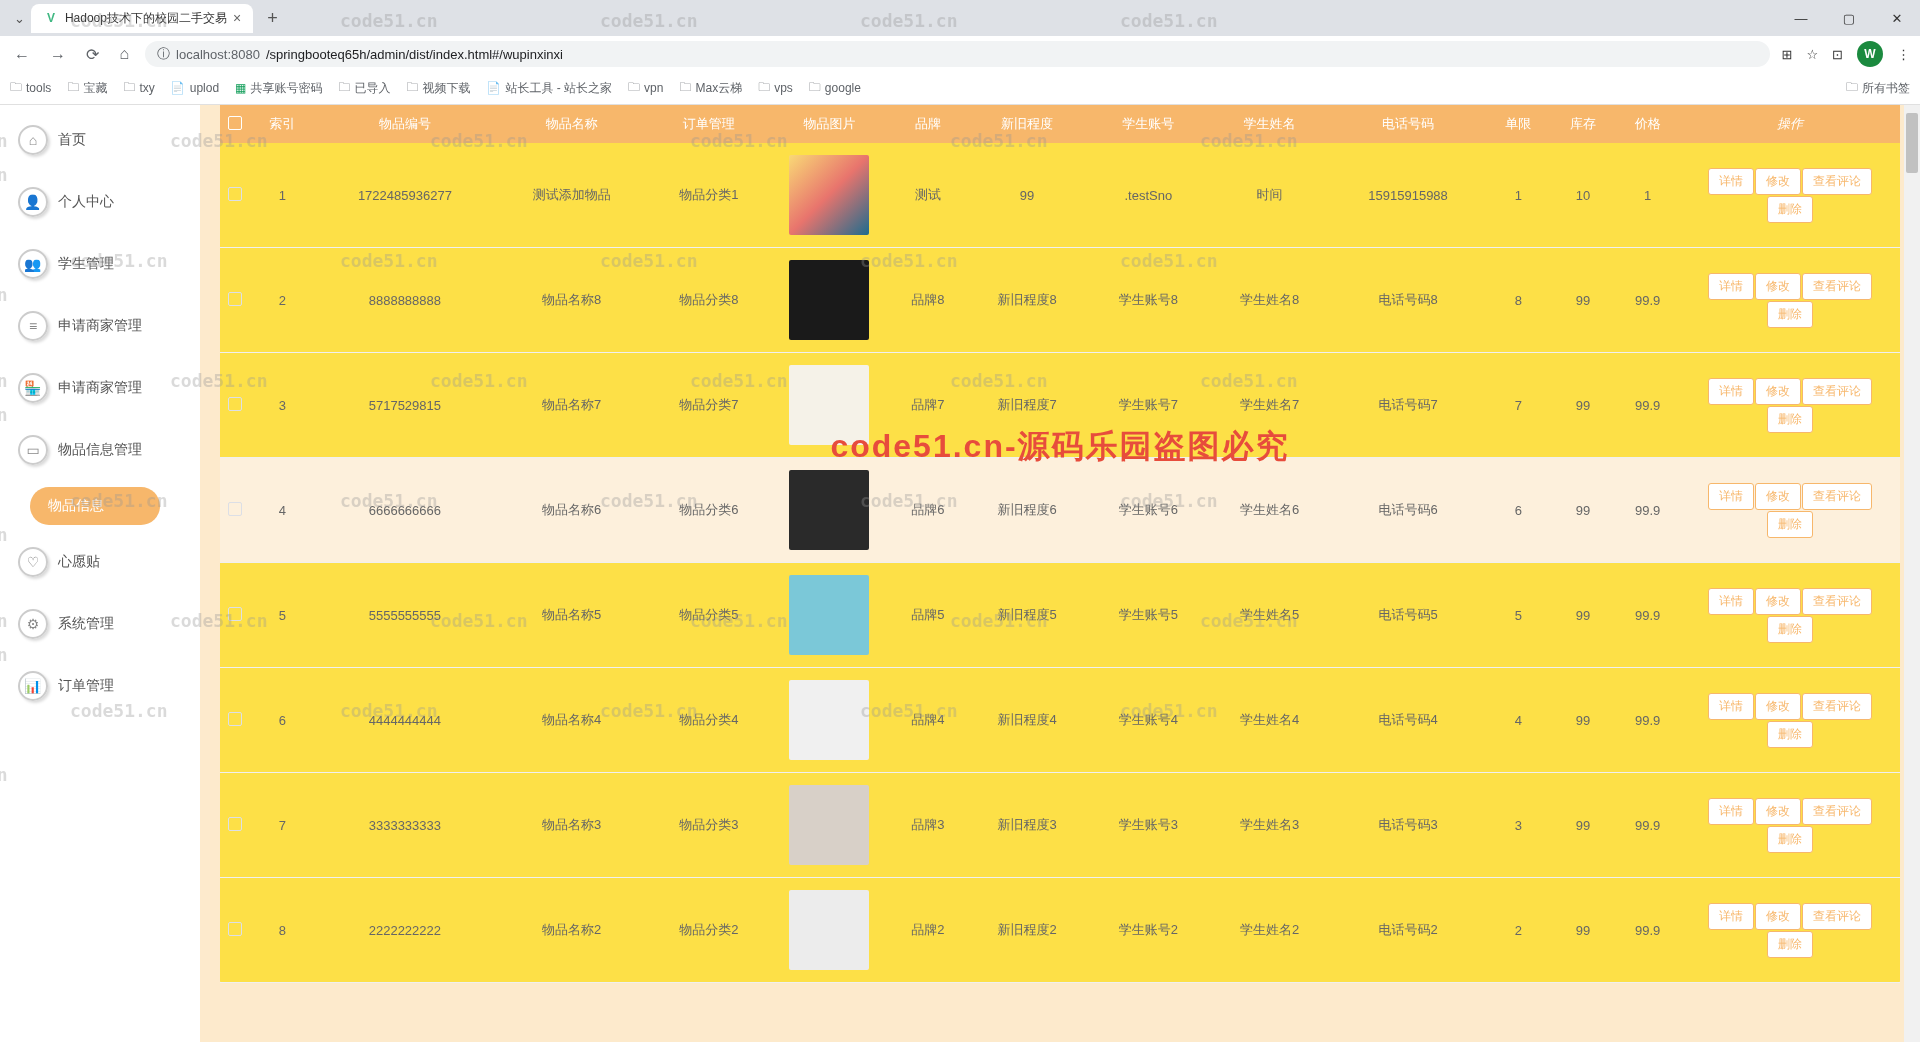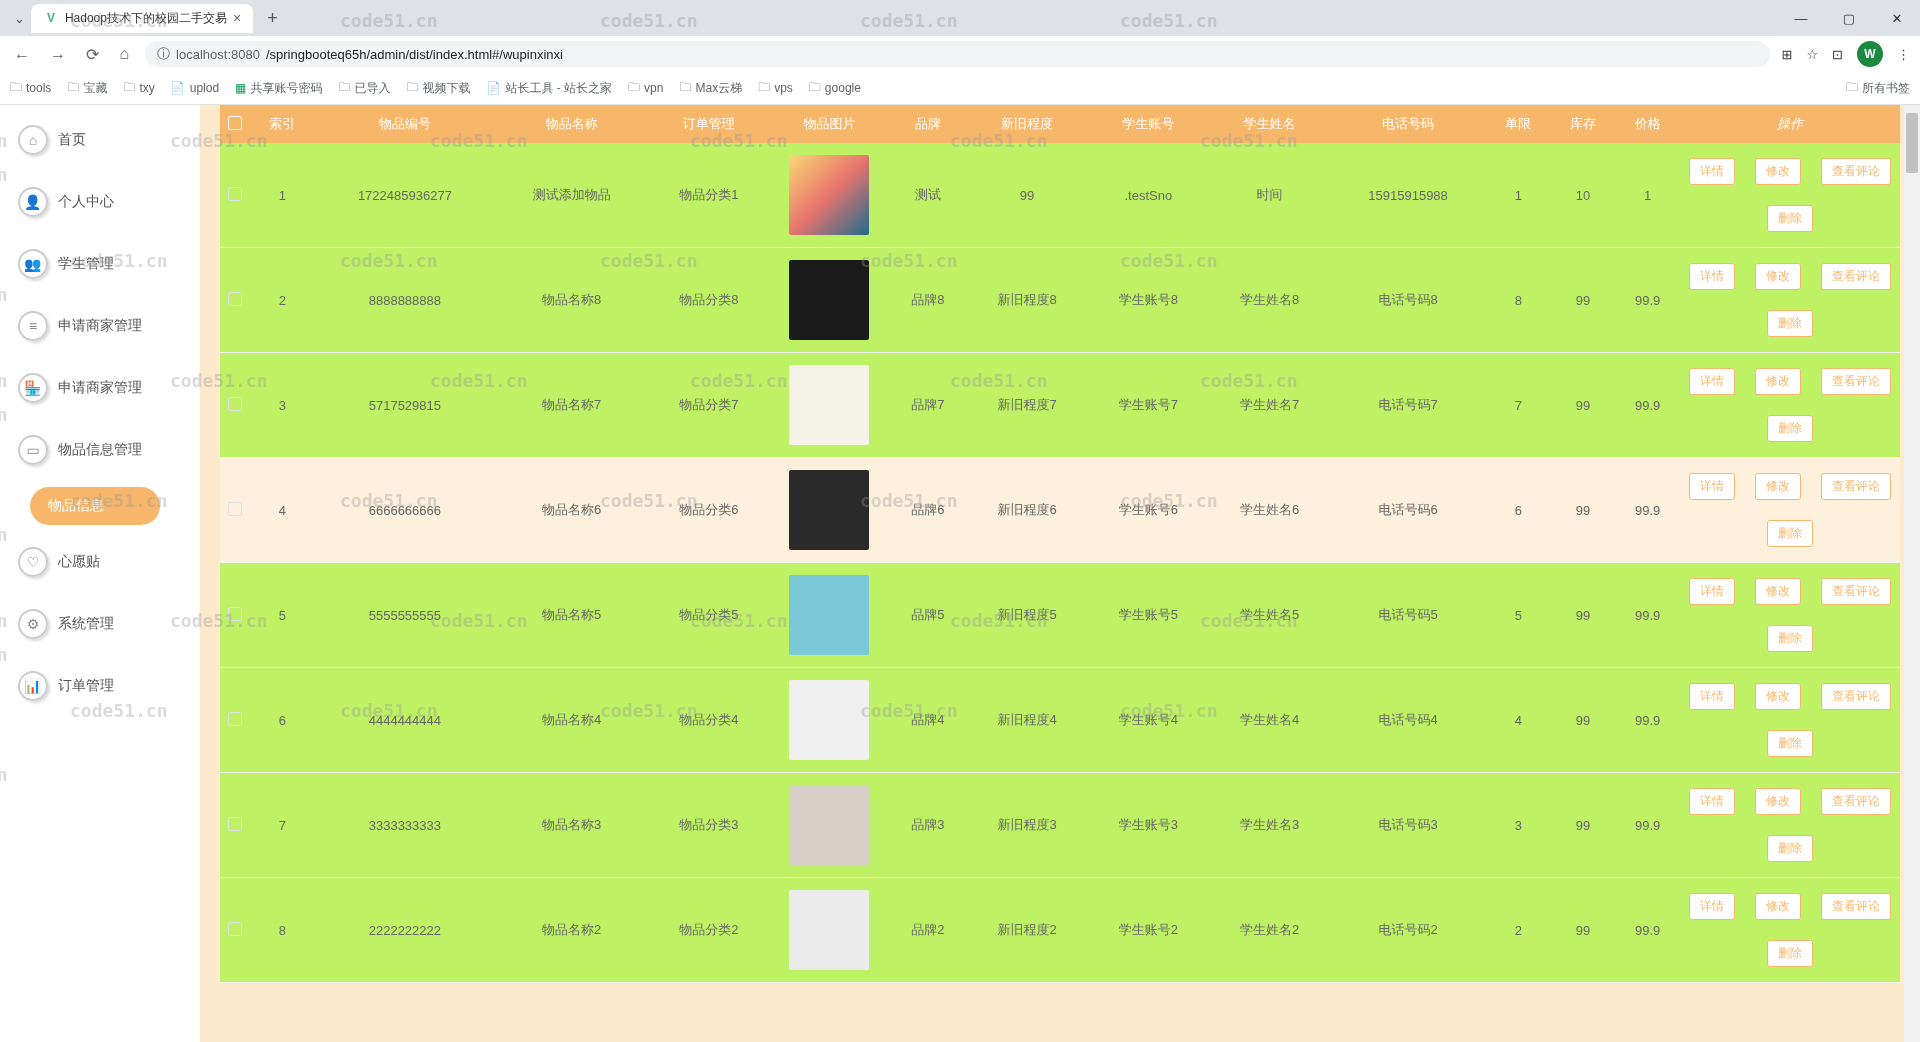--- a/index.html
+++ b/index.html
@@ -28,37 +28,37 @@
 .bm-all { margin-left: auto; }
 
 
 .app { display: flex; height: calc(100vh - 104px); }
 .sidebar { width: 200px; padding: 10px 20px 10px 10px; overflow-y: auto; }
 .side-item { display: flex; align-items: center; gap: 10px; padding: 10px 8px; margin-bottom: 12px; cursor: pointer; color: #555; font-size: 14px; }
 .side-icon { width: 30px; height: 30px; border-radius: 50%; border: 2px solid #ccc; display: flex; align-items: center; justify-content: center; color: #888; box-shadow: 2px 2px 3px rgba(0,0,0,0.15); flex-shrink: 0; }
 .side-sub { background: #f7b76b; color: #fff; border-radius: 20px; padding: 10px 18px; margin: 4px 0 12px 20px; font-size: 14px; width: 130px; }
 
 .main { flex: 1; background: #fdeacc; padding: 0 20px 20px 20px; overflow-y: auto; position: relative; }
-.table-wrap { background: #bef264; border-radius: 2px; }
+.table-wrap { background: #fde047; border-radius: 2px; }
 table { width: 100%; border-collapse: collapse; }
 thead { background: #f7b76b; color: #fff; }
 th { padding: 10px 6px; font-size: 13px; font-weight: normal; text-align: center; }
 td { padding: 12px 6px; font-size: 13px; text-align: center; color: #666; border-bottom: 1px solid #f0f0f0; }
 tbody tr.hovered { background: #fdf0dc; }
 .chk { width: 14px; height: 14px; border: 1px solid #dcdfe6; display: inline-block; border-radius: 2px; }
 .img-ph { width: 80px; height: 80px; margin: 0 auto; background: #e8e8e8; display: flex; align-items: center; justify-content: center; font-size: 10px; color: #aaa; border-radius: 2px; }
 .img-ph.i1 { background: linear-gradient(135deg,#f9d976,#e8746d,#1e6c8e); }
 .img-ph.i2 { background: #1a1a1a; }
 .img-ph.i3 { background: #f5f2e8; }
 .img-ph.i4 { background: #2a2a2a; }
 .img-ph.i5 { background: #7bc8d8; }
 .img-ph.i6 { background: #f0f0f0; }
 .img-ph.i7 { background: #d8d0c8; }
 .img-ph.i8 { background: #ececec; }
-.ops { display: flex; gap: 20px; justify-content: center; flex-wrap: wrap; }
+.ops { display: flex; gap: 1px; justify-content: center; flex-wrap: wrap; }
 .op-btn { border: 1px solid #f7b76b; color: #f7b76b; background: #fff; padding: 4px 10px; font-size: 12px; border-radius: 3px; cursor: pointer; }
 
 .watermark { position: absolute; color: rgba(150,150,150,0.35); font-size: 18px; font-family: monospace; pointer-events: none; z-index: 5; font-weight: bold; }
 .watermark-red { position: absolute; color: #e74c3c; font-size: 32px; font-weight: bold; font-family: "SimHei", sans-serif; pointer-events: none; z-index: 10; top: 320px; left: 50%; transform: translateX(-50%); white-space: nowrap; letter-spacing: 2px; }
 .scrollbar-v { position: absolute; right: 0; top: 0; width: 16px; height: 100%; background: #f1f1f1; }
 .scrollbar-thumb { position: absolute; right: 2px; width: 12px; background: #c1c1c1; border-radius: 2px; top: 8px; height: 60px; }
 </style>
 </head>
 <body>
 
@@ -420,20 +420,21 @@
                   <button class="op-btn">修改</button>
                   <button class="op-btn">查看评论</button>
                   <button class="op-btn">删除</button>
                 </div>
               </td>
             </tr>
           </tbody>
       </table>
     </div>
 
+    <div class="watermark-red">code51.cn-源码乐园盗图必究</div>
 
     <div class="scrollbar-v">
       <div class="scrollbar-thumb"></div>
     </div>
   </div>
 </div>
 
 <div class="watermark" style="top: 10px; left: 70px;">code51.cn</div>
 <div class="watermark" style="top: 10px; left: 340px;">code51.cn</div>
 <div class="watermark" style="top: 10px; left: 600px;">code51.cn</div>

